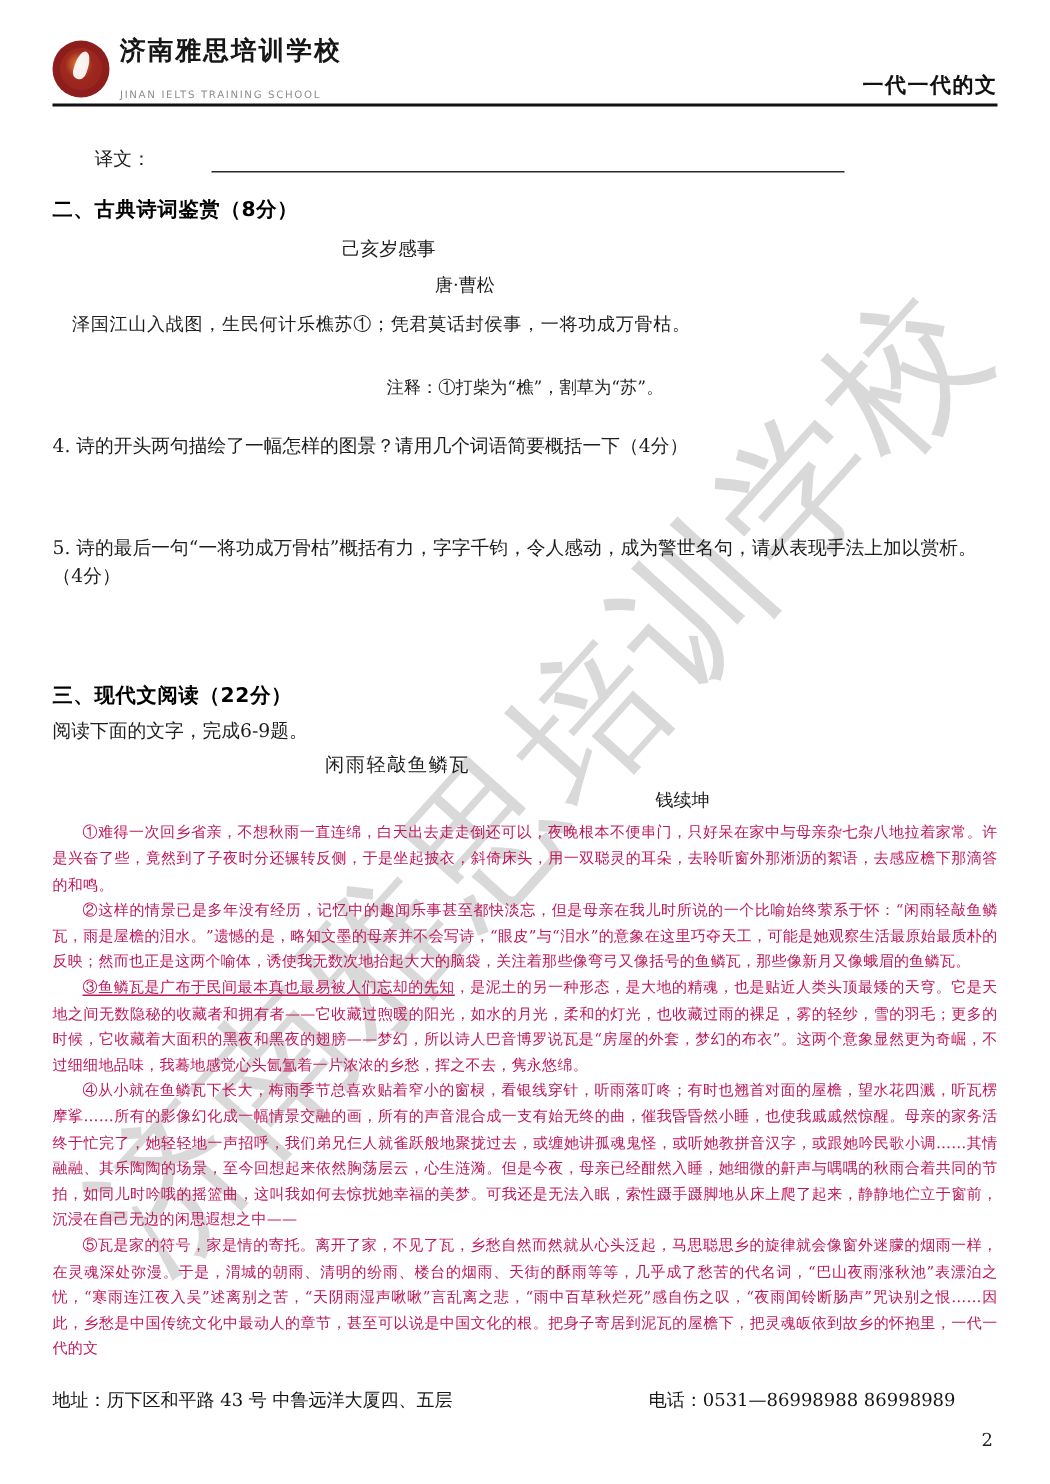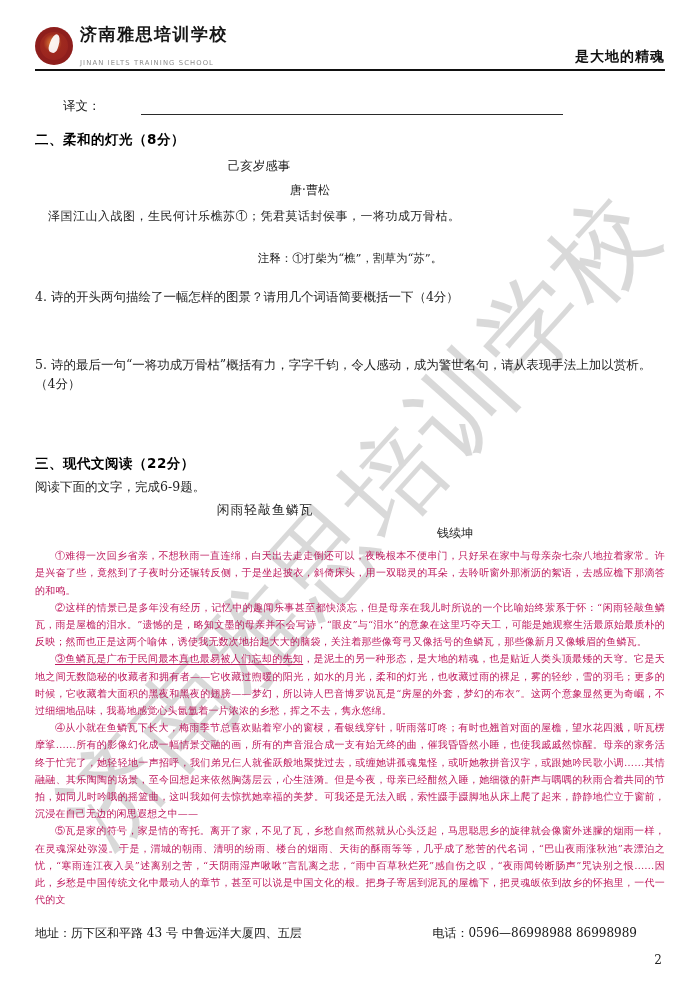--- a/index.html
+++ b/index.html
@@ -127,29 +127,29 @@
   <div class="content">
 
     <div class="header">
       <div class="logo-block">
         <div class="emblem"></div>
         <div class="logo-text">
           <span class="school-cn">济南雅思培训学校</span>
           <span class="school-en">JINAN IELTS TRAINING SCHOOL</span>
         </div>
       </div>
-      <div class="department">是大地的精魂</div>
+      <div class="department">一代一代的文</div>
     </div>
 
     <div class="translation">
       <span class="translation-label">译文：</span>
       <span class="translation-underline"></span>
     </div>
 
-    <div class="sec-heading">二、柔和的灯光（8分）</div>
+    <div class="sec-heading">二、古典诗词鉴赏（8分）</div>
 
     <div class="poem-title">己亥岁感事</div>
     <div class="poem-author">唐·曹松</div>
     <div class="poem-line">泽国江山入战图，生民何计乐樵苏①；凭君莫话封侯事，一将功成万骨枯。</div>
     <div class="poem-note">注释：①打柴为“樵”，割草为“苏”。</div>
 
     <div class="question">4. 诗的开头两句描绘了一幅怎样的图景？请用几个词语简要概括一下（4分）</div>
 
     <div class="question q5">5. 诗的最后一句“一将功成万骨枯”概括有力，字字千钧，令人感动，成为警世名句，请从表现手法上加以赏析。</div>
     <div class="q-score">（4分）</div>
@@ -165,17 +165,17 @@
       <p><span>②这样的情景已是多年没有经历，记忆中的趣闻乐事甚至都快淡忘，但是母亲在我儿时所说的一个比喻始终萦系于怀：“闲雨轻敲鱼鳞瓦，雨是屋檐的泪水。”遗憾的是，略知文墨的母亲并不会写诗，“眼皮”与“泪水”的意象在这里巧夺天工，可能是她观察生活最原始最质朴的反映；然而也正是这两个喻体，诱使我无数次地抬起大大的脑袋，关注着那些像弯弓又像括号的鱼鳞瓦，那些像新月又像蛾眉的鱼鳞瓦。</span></p>
       <p><span class="u">③鱼鳞瓦是广布于民间最本真也最易被人们忘却的先知</span><span>，是泥土的另一种形态，是大地的精魂，也是贴近人类头顶最矮的天穹。它是天地之间无数隐秘的收藏者和拥有者——它收藏过煦暖的阳光，如水的月光，柔和的灯光，也收藏过雨的裸足，雾的轻纱，雪的羽毛；更多的时候，它收藏着大面积的黑夜和黑夜的翅膀——梦幻，所以诗人巴音博罗说瓦是“房屋的外套，梦幻的布衣”。这两个意象显然更为奇崛，不过细细地品味，我蓦地感觉心头氤氲着一片浓浓的乡愁，挥之不去，隽永悠绵。</span></p>
       <p><span>④从小就在鱼鳞瓦下长大，梅雨季节总喜欢贴着窄小的窗棂，看银线穿针，听雨落叮咚；有时也翘首对面的屋檐，望水花四溅，听瓦楞摩挲……所有的影像幻化成一幅情景交融的画，所有的声音混合成一支有始无终的曲，催我昏昏然小睡，也使我戚戚然惊醒。母亲的家务活终于忙完了，她轻轻地一声招呼，我们弟兄仨人就雀跃般地聚拢过去，或缠她讲孤魂鬼怪，或听她教拼音汉字，或跟她吟民歌小调……其情融融、其乐陶陶的场景，至今回想起来依然胸荡层云，心生涟漪。但是今夜，母亲已经酣然入睡，她细微的鼾声与喁喁的秋雨合着共同的节拍，如同儿时吟哦的摇篮曲，这叫我如何去惊扰她幸福的美梦。可我还是无法入眠，索性蹑手蹑脚地从床上爬了起来，静静地伫立于窗前，沉浸在自己无边的闲思遐想之中——</span></p>
       <p><span>⑤瓦是家的符号，家是情的寄托。离开了家，不见了瓦，乡愁自然而然就从心头泛起，马思聪思乡的旋律就会像窗外迷朦的烟雨一样，在灵魂深处弥漫。于是，渭城的朝雨、清明的纷雨、楼台的烟雨、天街的酥雨等等，几乎成了愁苦的代名词，“巴山夜雨涨秋池”表漂泊之忧，“寒雨连江夜入吴”述离别之苦，“天阴雨湿声啾啾”言乱离之悲，“雨中百草秋烂死”感自伤之叹，“夜雨闻铃断肠声”咒诀别之恨……因此，乡愁是中国传统文化中最动人的章节，甚至可以说是中国文化的根。把身子寄居到泥瓦的屋檐下，把灵魂皈依到故乡的怀抱里，一代一代的文</span></p>
     </div>
 
   </div>
 
   <div class="footer">
     <span class="footer-address">地址：历下区和平路 43 号  中鲁远洋大厦四、五层</span>
-    <span class="footer-phone">电话：0596—86998988  86998989</span>
+    <span class="footer-phone">电话：0531—86998988  86998989</span>
   </div>
   <div class="page-number">2</div>
 
 </div>
 
 </body></html>

